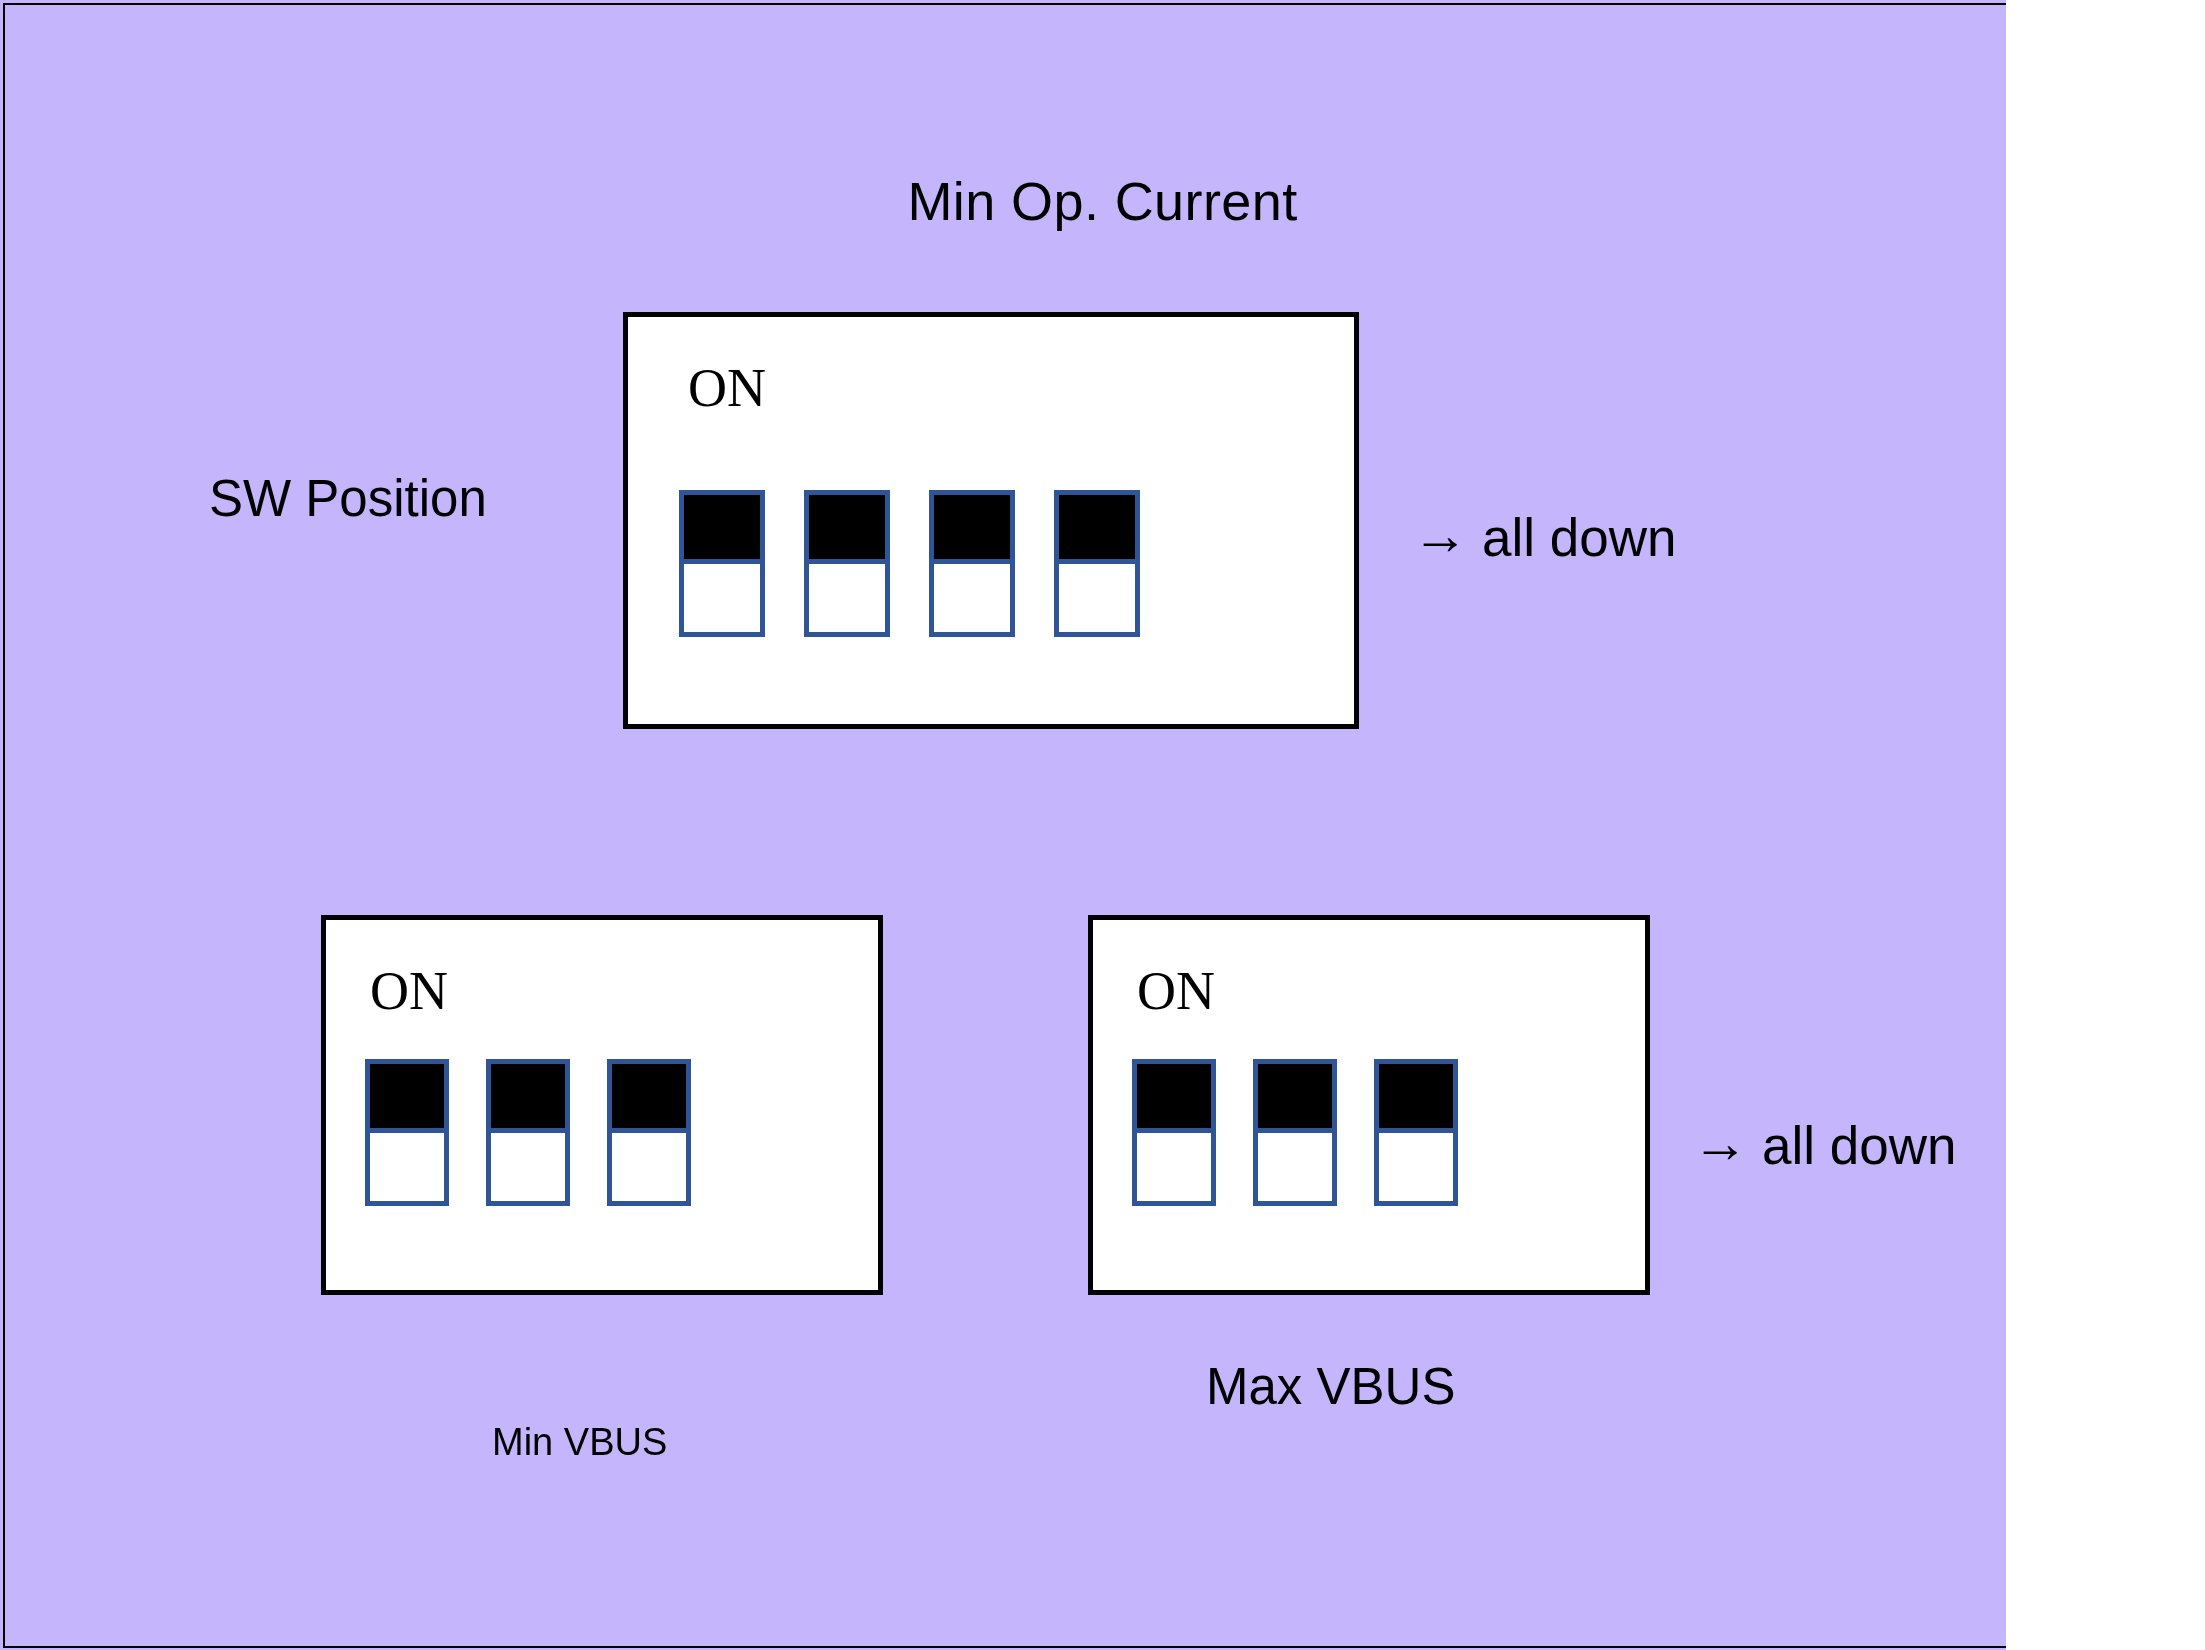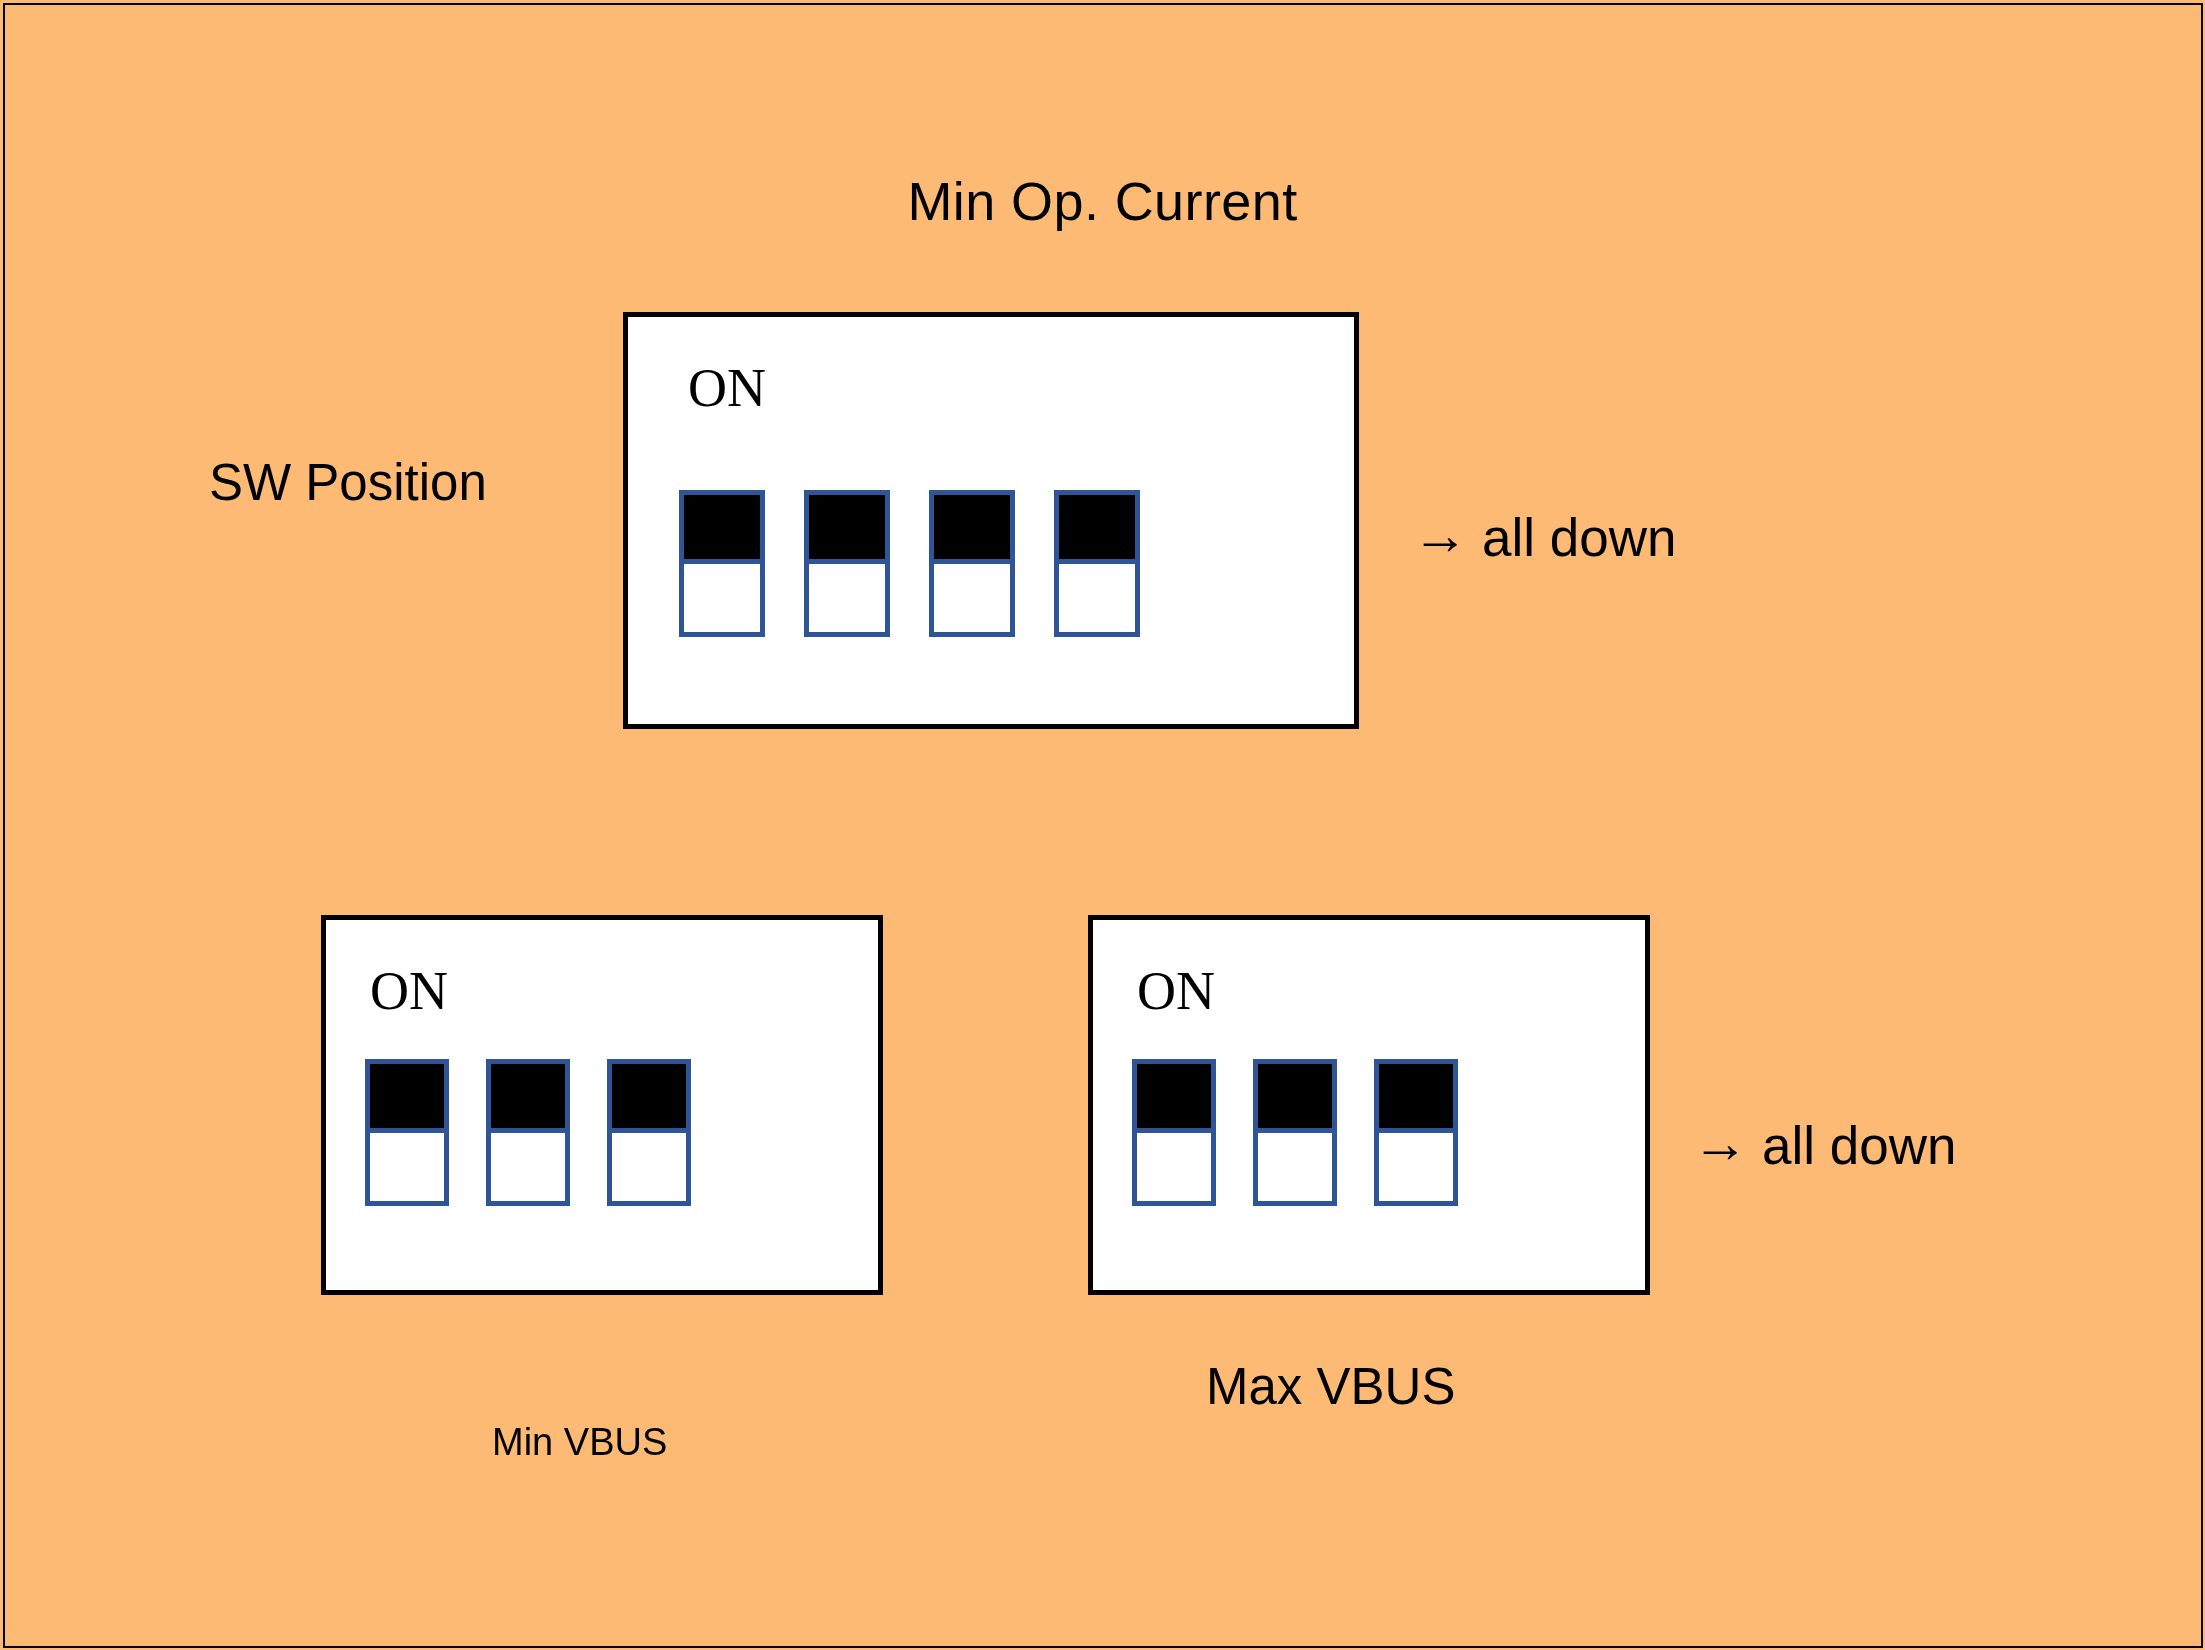--- a/index.html
+++ b/index.html
@@ -6,23 +6,23 @@
     margin: 0;
     padding: 0;
     background: #ffffff;
   }
   body {
     font-family: "Liberation Sans", sans-serif;
   }
 
   #canvas {
     position: relative;
-    width: 2205px;
+    width: 2006px;
     height: 1650px;
-    background: #fdba74;
+    background: #c4b5fd;
     box-sizing: border-box;
     overflow: hidden;
   }
 
   
   #outer-frame {
     position: absolute;
     left: 2.6px;
     top: 2.6px;
     width: 2200px;
@@ -45,21 +45,21 @@
     top: 198;
     top: 174px;
     width: 2205px;
     text-align: center;
     font-size: 54px;
     letter-spacing: 0.4px;
   }
 
   #label-sw-position {
     left: 209px;
-    top: 457px;
+    top: 473px;
     font-size: 51px;
   }
 
   #label-min-vbus {
     left: 492px;
     top: 1423px;
     font-size: 38px;
   }
 
   #label-max-vbus {

